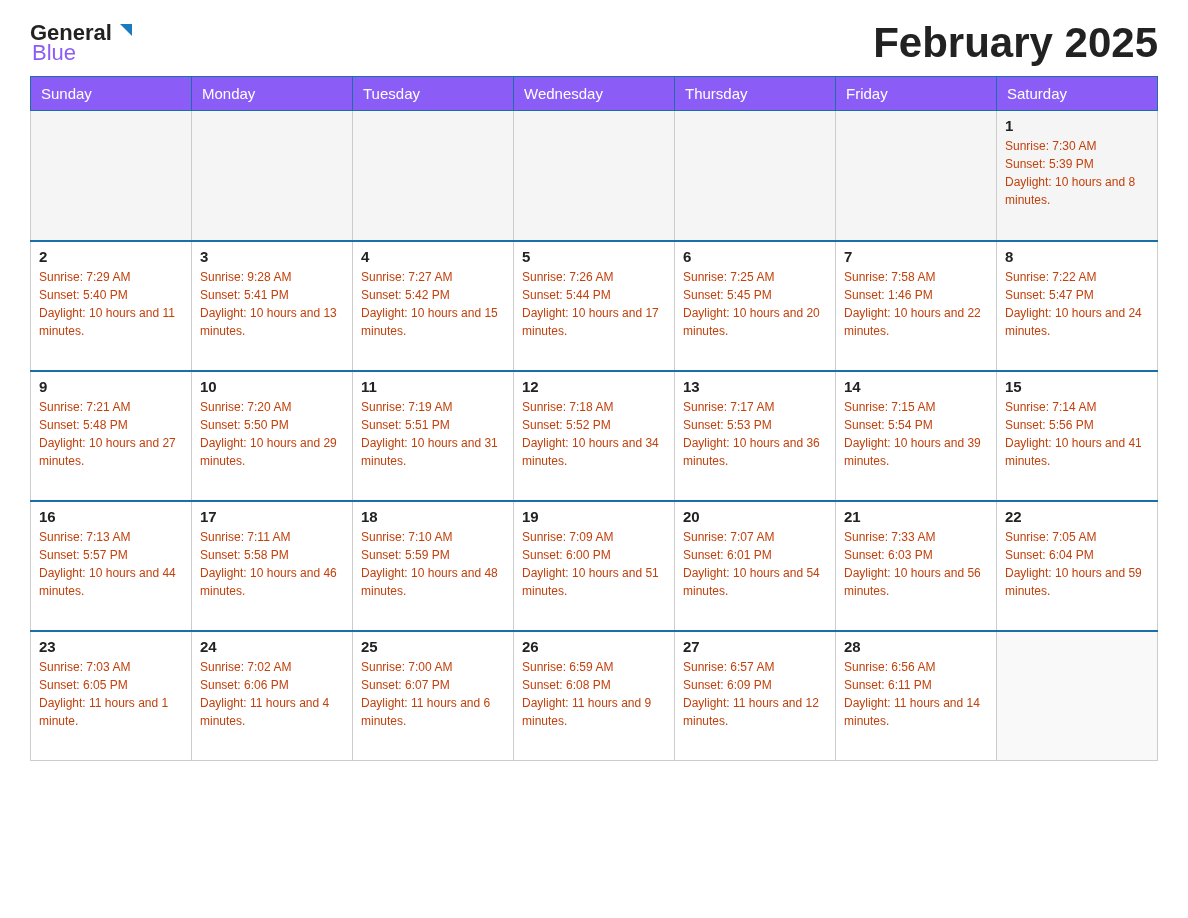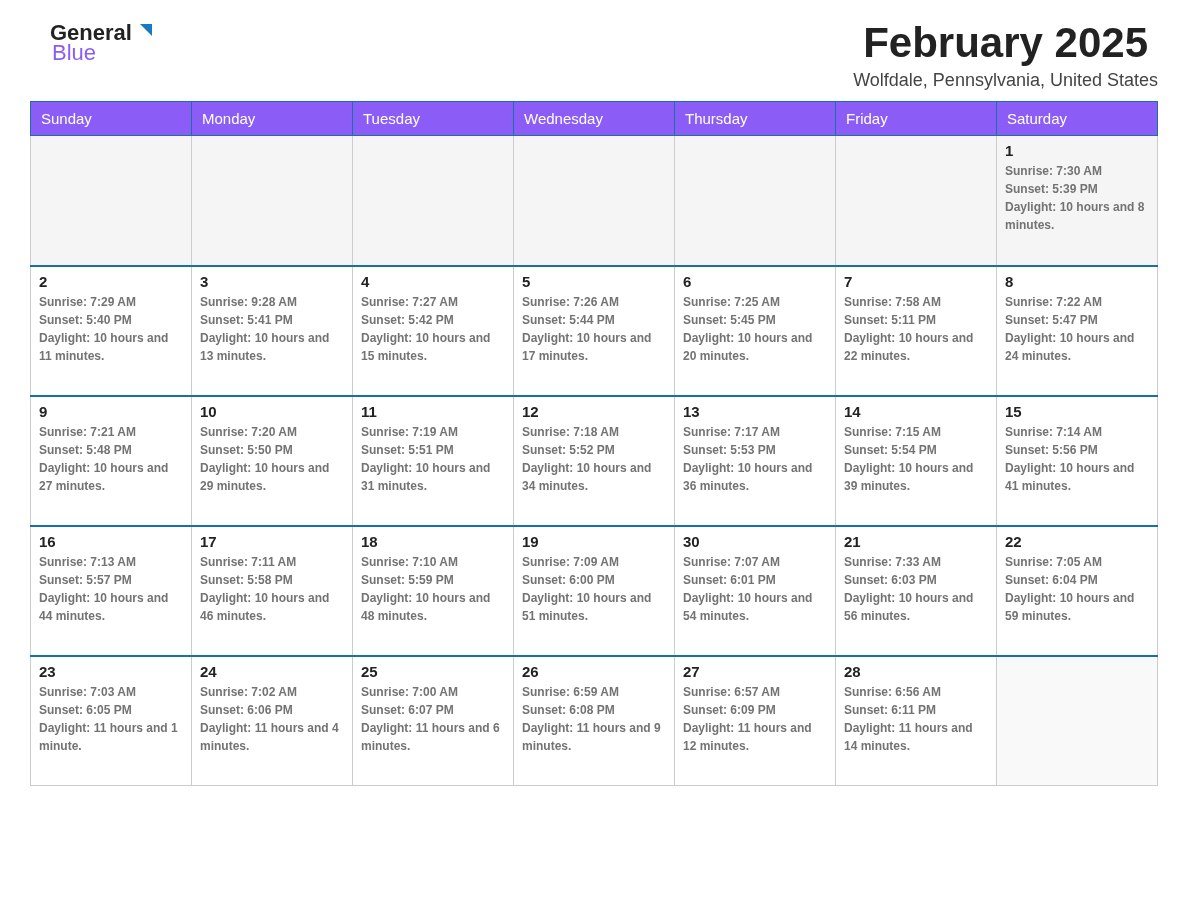--- a/index.html
+++ b/index.html
@@ -23,28 +23,27 @@
       color: #222;
     }
     .logo-text-blue {
       font-size: 22px;
       font-weight: normal;
       color: #8b5cf6;
     }
     .logo-wrapper {
       display: flex;
       flex-direction: column;
-      margin-left: 20px;
     }
     .logo-top-row {
       display: flex;
       align-items: center;
     }
     .title-block {
-      text-align: center;
+      text-align: left;
     }
     .month-title {
       font-size: 42px;
       font-weight: bold;
       color: #222;
       line-height: 1.1;
     }
     .location-title {
       font-size: 18px;
       color: #444;
@@ -79,23 +78,22 @@
     }
     .day-number {
       font-size: 15px;
       font-weight: bold;
       color: #222;
       display: block;
       margin-bottom: 3px;
     }
     .day-info {
       font-size: 12px;
-      color: #737373;
+      color: #c2410c;
       line-height: 1.5;
-      font-weight: bold;
     }
     .empty-cell {
       background-color: #f9f9f9;
     }
     .row-border td {
       border-top: 2px solid #1a6fa8;
     }
   </style>
 </head>
 <body>
@@ -105,21 +103,20 @@
     <div class="logo-top-row">
       <span class="logo-text-general">General</span>
       <svg width="22" height="22" viewBox="0 0 22 22" style="margin-left:2px;margin-top:-4px;">
         <polygon points="6,4 18,4 18,16" fill="#1a7abf"></polygon>
       </svg>
     </div>
     <span class="logo-text-blue" style="margin-top:-6px;margin-left:2px;">Blue</span>
   </div>
   <div class="title-block">
     <div class="month-title">February 2025</div>
-    <div class="location-title">Wolfdale, Pennsylvania, United States</div>
   </div>
 </div>
 
 <table class="calendar">
   <thead>
     <tr>
       <th>Sunday</th>
       <th>Monday</th>
       <th>Tuesday</th>
       <th>Wednesday</th>
@@ -183,21 +180,21 @@
           <div class="day-info">
             <div>Sunrise: 7:25 AM</div>
             <div>Sunset: 5:45 PM</div>
             <div>Daylight: 10 hours and 20 minutes.</div>
           </div>
         </td>
         <td>
           <span class="day-number">7</span>
           <div class="day-info">
             <div>Sunrise: 7:58 AM</div>
-            <div>Sunset: 5:11 PM</div>
+            <div>Sunset: 1:46 PM</div>
             <div>Daylight: 10 hours and 22 minutes.</div>
           </div>
         </td>
         <td>
           <span class="day-number">8</span>
           <div class="day-info">
             <div>Sunrise: 7:22 AM</div>
             <div>Sunset: 5:47 PM</div>
             <div>Daylight: 10 hours and 24 minutes.</div>
           </div>
@@ -288,21 +285,21 @@
         </td>
         <td>
           <span class="day-number">19</span>
           <div class="day-info">
             <div>Sunrise: 7:09 AM</div>
             <div>Sunset: 6:00 PM</div>
             <div>Daylight: 10 hours and 51 minutes.</div>
           </div>
         </td>
         <td>
-          <span class="day-number">30</span>
+          <span class="day-number">20</span>
           <div class="day-info">
             <div>Sunrise: 7:07 AM</div>
             <div>Sunset: 6:01 PM</div>
             <div>Daylight: 10 hours and 54 minutes.</div>
           </div>
         </td>
         <td>
           <span class="day-number">21</span>
           <div class="day-info">
             <div>Sunrise: 7:33 AM</div>

